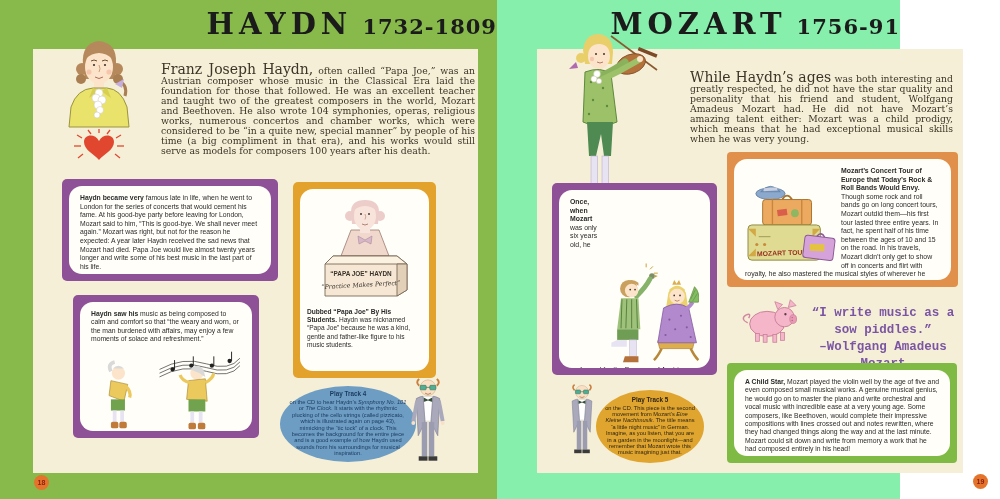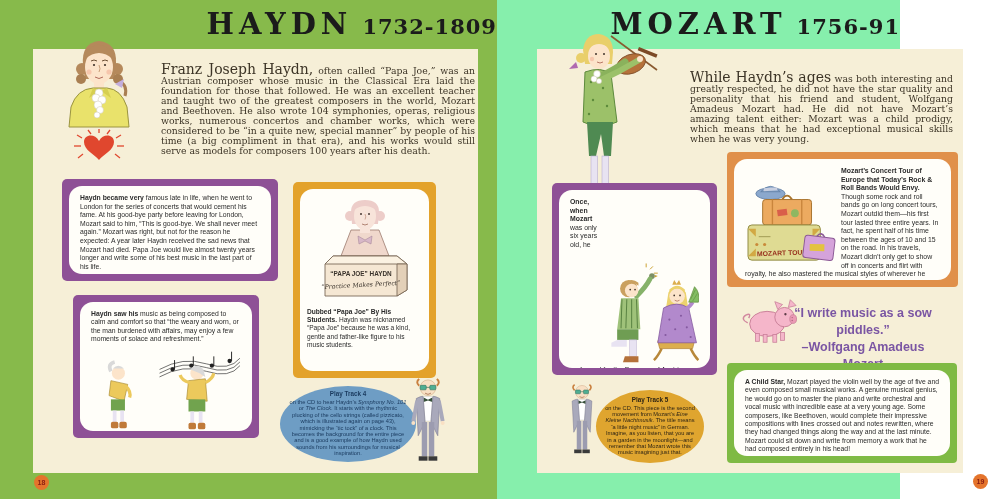--- a/index.html
+++ b/index.html
@@ -50,22 +50,22 @@
   .childstar .inner{font-size:6.8px;line-height:8.4px;}
 
   .bubble{position:absolute;border-radius:50%;display:flex;align-items:center;
     justify-content:center;text-align:center;}
   .bubble-blue{left:280px;top:386px;width:136px;height:76px;background:#6e9dc4;color:#1a3a5e;}
   .bubble-gold{left:99px;top:390px;width:108px;height:73px;background:#dfa52f;color:#2e2414;}
   .btext{font-size:5.7px;line-height:6.4px;padding:3px 9px;}
   .blead{font-weight:bold;font-size:6.3px;display:block;margin-bottom:1px;}
   .it{font-style:italic;}
 
-  .quote{position:absolute;left:284px;top:305px;width:164px;text-align:center;
-    font-family:Liberation Sans, sans-serif;font-weight:bold;color:#7a55a3;
+  .quote{position:absolute;left:304px;top:305px;width:164px;text-align:center;
+    font-family:Liberation Mono, monospace;font-weight:bold;color:#7a55a3;
     font-size:12.5px;line-height:17px;}
 
   .badge{position:absolute;width:15px;height:15px;border-radius:50%;background:#e4742c;
     color:#8a1d12;font-size:7px;font-weight:bold;display:flex;align-items:center;justify-content:center;}
   .badge-left{left:34px;top:475px;}
   .badge-right{left:476px;top:474px;}
 
   .ill{position:absolute;}
   .portrait{left:53px;top:31px;width:92px;height:142px;}
   .violin{left:48px;top:30px;width:115px;height:205px;}

